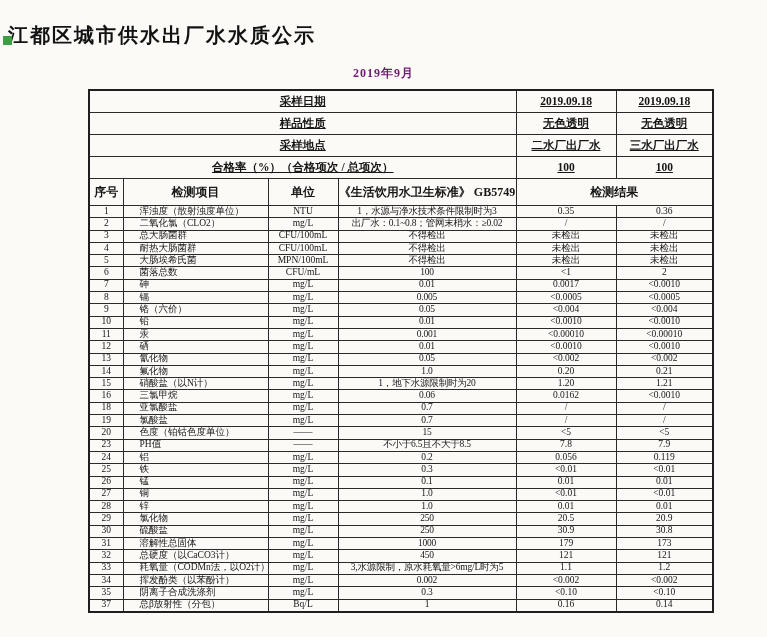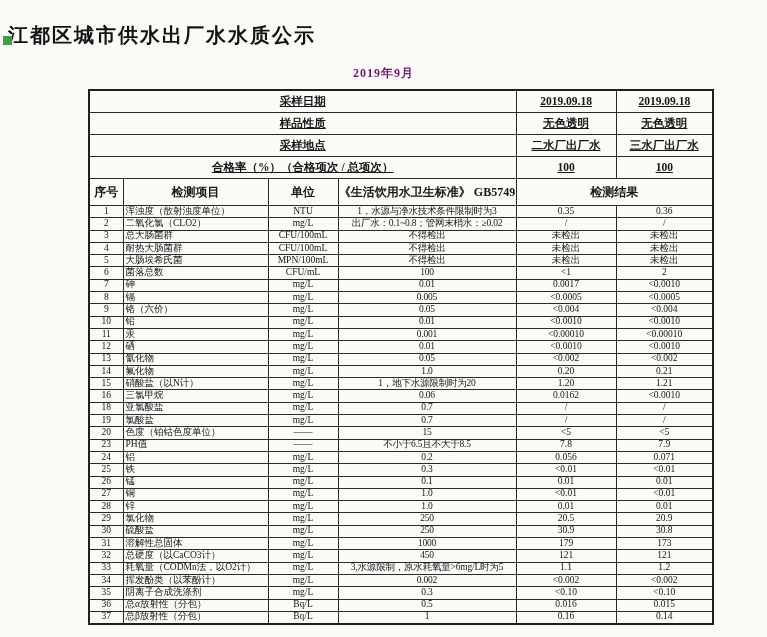--- a/index.html
+++ b/index.html
@@ -28,21 +28,21 @@
   td{
     border:1px solid #2a2a2a;
     overflow:hidden;white-space:nowrap;
     vertical-align:middle;line-height:1.05;
     padding:0;color:#161616;
   }
   .band-row td{height:21px;font-size:11.5px;font-weight:700;text-decoration:underline;}
   .colhead-row td{height:26px;font-size:12px;font-weight:700;}
   .data-row td{height:11.3px;font-size:9.5px;}
   .c{text-align:center;}
-  .l{text-align:left;padding-left:2px;}
+  .l{text-align:left;padding-left:16px;}
   .std{font-size:9px;letter-spacing:-0.2px;}
 </style>
 </head>
 <body>
 
 <div class="page">
   <div class="green-square" style="background: rgb(63, 158, 68);"></div>
   <h1 class="title">江都区城市供水出厂水水质公示</h1>
   <div class="subtitle">2019年9月</div>
   <table class="report">
@@ -241,21 +241,21 @@
           <td class="c std">不小于6.5且不大于8.5</td>
           <td class="c">7.8</td>
           <td class="c">7.9</td>
         </tr>
         <tr class="data-row">
           <td class="c">24</td>
           <td class="l">铝</td>
           <td class="c">mg/L</td>
           <td class="c std">0.2</td>
           <td class="c">0.056</td>
-          <td class="c">0.071</td>
+          <td class="c">0.119</td>
         </tr>
         <tr class="data-row">
           <td class="c">25</td>
           <td class="l">铁</td>
           <td class="c">mg/L</td>
           <td class="c std">0.3</td>
           <td class="c">&lt;0.01</td>
           <td class="c">&lt;0.01</td>
         </tr>
         <tr class="data-row">
@@ -330,28 +330,20 @@
           <td class="c">&lt;0.002</td>
           <td class="c">&lt;0.002</td>
         </tr>
         <tr class="data-row">
           <td class="c">35</td>
           <td class="l">阴离子合成洗涤剂</td>
           <td class="c">mg/L</td>
           <td class="c std">0.3</td>
           <td class="c">&lt;0.10</td>
           <td class="c">&lt;0.10</td>
-        </tr>
-        <tr class="data-row">
-          <td class="c">36</td>
-          <td class="l">总α放射性（分包）</td>
-          <td class="c">Bq/L</td>
-          <td class="c std">0.5</td>
-          <td class="c">0.016</td>
-          <td class="c">0.015</td>
         </tr>
         <tr class="data-row">
           <td class="c">37</td>
           <td class="l">总β放射性（分包）</td>
           <td class="c">Bq/L</td>
           <td class="c std">1</td>
           <td class="c">0.16</td>
           <td class="c">0.14</td>
         </tr>
       </tbody>

